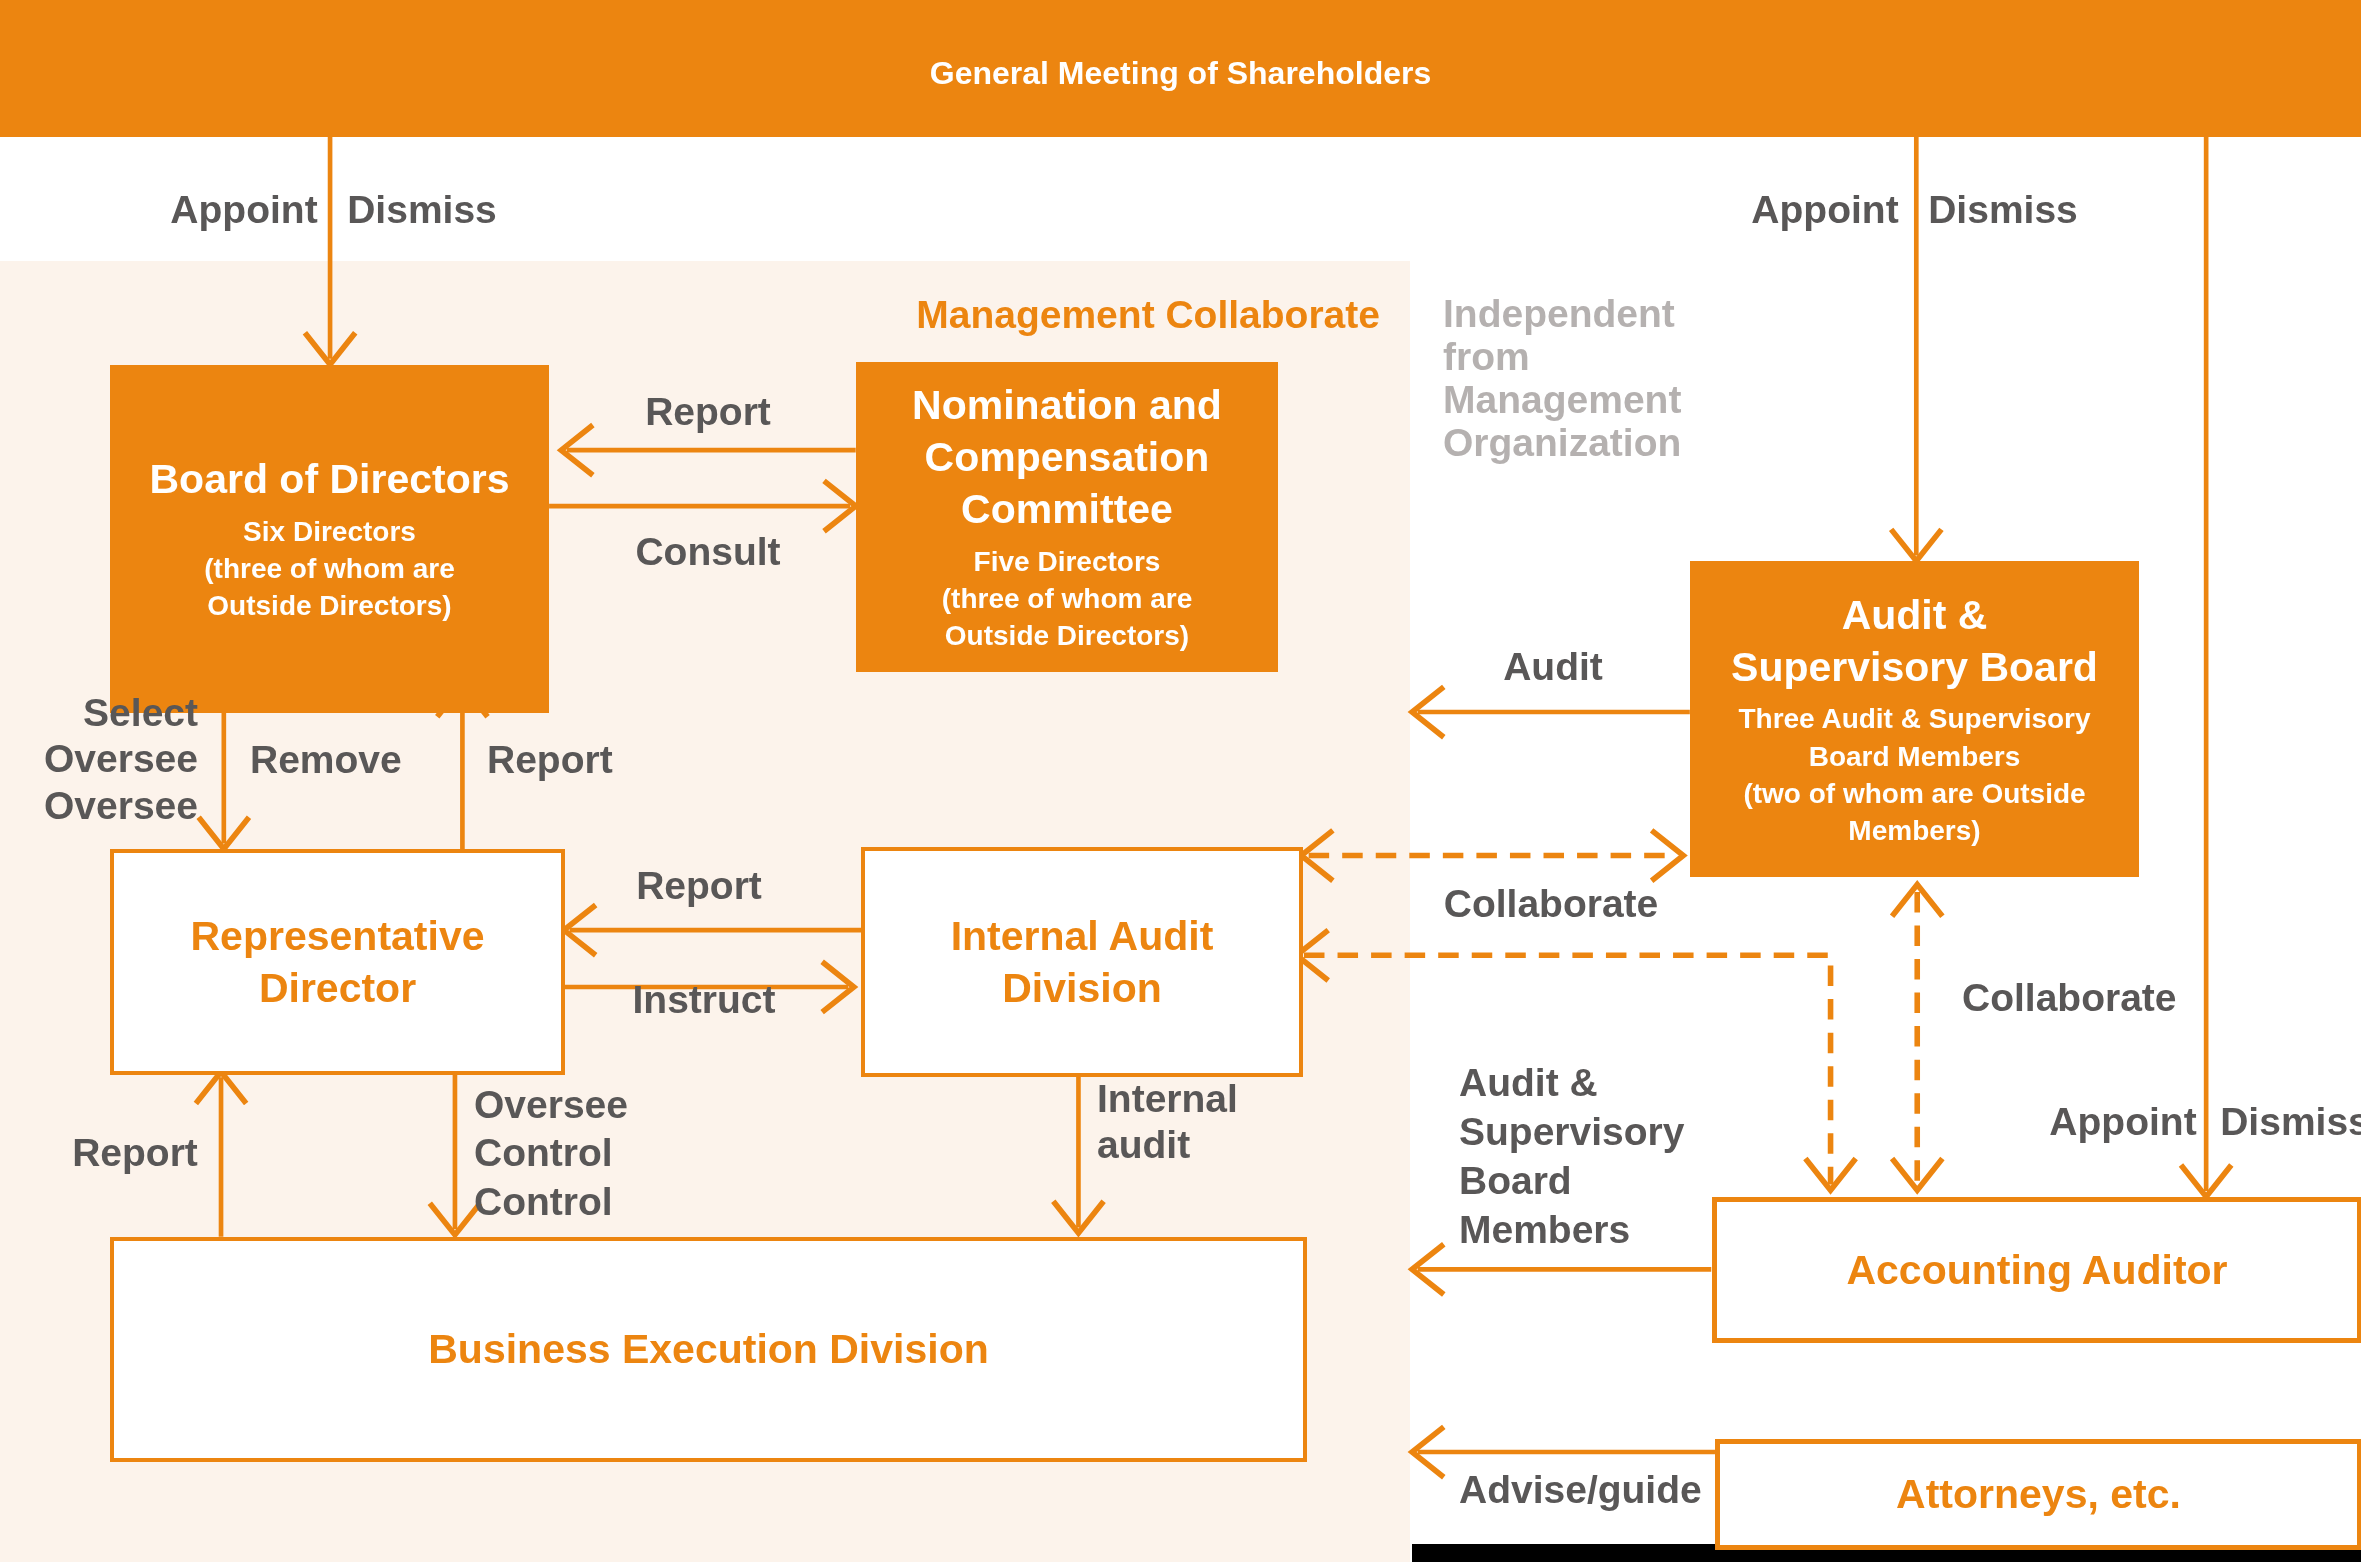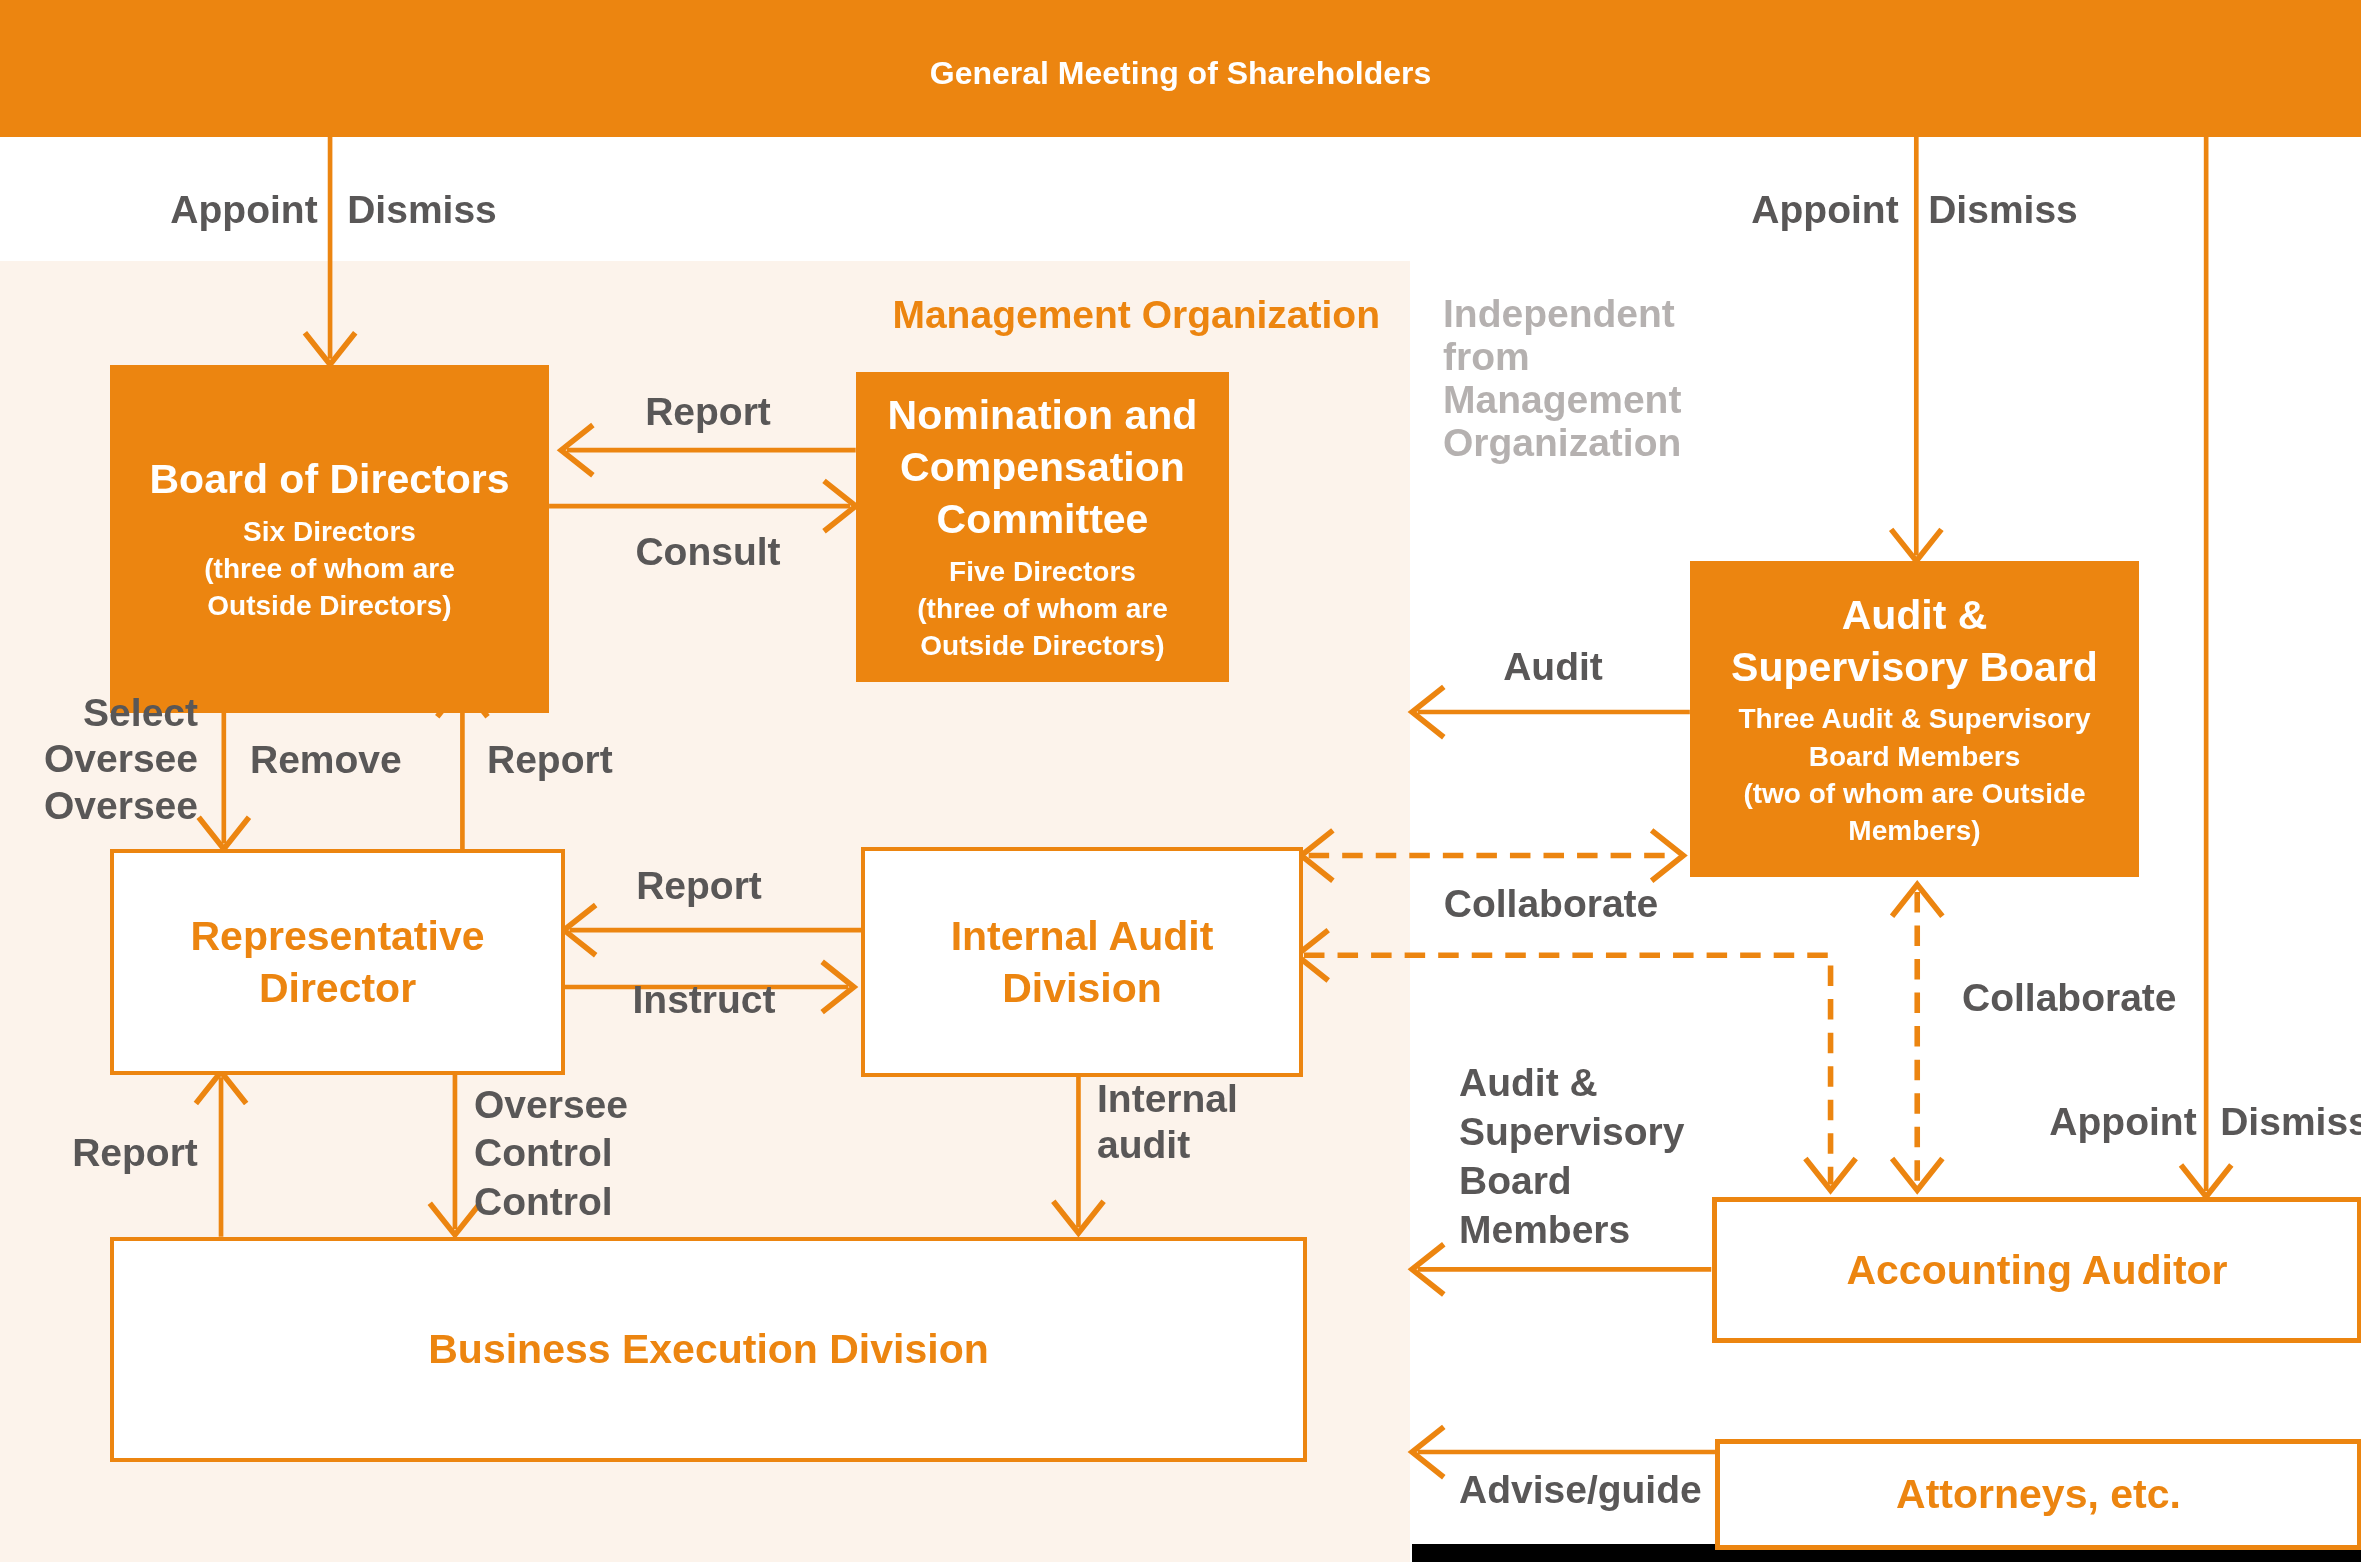--- a/index.html
+++ b/index.html
@@ -121,21 +121,21 @@
     </g>
   </svg>
 
   <div class="box fill" style="left:110px;top:365px;width:439px;height:348px;">
     <div class="t">Board of Directors</div>
     <div class="s">Six Directors
 (three of whom are
 Outside Directors)</div>
   </div>
 
-  <div class="box fill" style="left:856px;top:362px;width:373px;height:310px;margin-top:10px;">
+  <div class="box fill" style="left:856px;top:362px;width:422px;height:310px;">
     <div class="t">Nomination and
 Compensation
 Committee</div>
     <div class="s">Five Directors
 (three of whom are
 Outside Directors)</div>
   </div>
 
   <div class="box fill" style="left:1690px;top:561px;width:449px;height:316px;">
     <div class="t">Audit &amp;
@@ -161,21 +161,21 @@
   </div>
 
   <div class="box outline thick" style="left:1712px;top:1197px;width:640px;height:136px;">
     <div class="t">Accounting Auditor</div>
   </div>
 
   <div class="box outline thick" style="left:1715px;top:1439px;width:637px;height:101px;">
     <div class="t">Attorneys, etc.</div>
   </div>
 
-  <div class="lbl orange anchor-right" style="left:1380px;top:315px;">Management Organization</div>
+  <div class="lbl orange anchor-right" style="left:1380px;top:315px;">Management Collaborate</div>
   <div class="lbl lightgray anchor-left stack" style="left:1443px;top:379px;">Independent
 from
 Management
 Organization</div>
 
   <div class="lbl" style="left:244px;top:210px;">Appoint</div>
   <div class="lbl" style="left:422px;top:210px;">Dismiss</div>
   <div class="lbl" style="left:1825px;top:210px;">Appoint</div>
   <div class="lbl" style="left:2003px;top:210px;">Dismiss</div>
   <div class="lbl" style="left:2123px;top:1122px;">Appoint</div>

